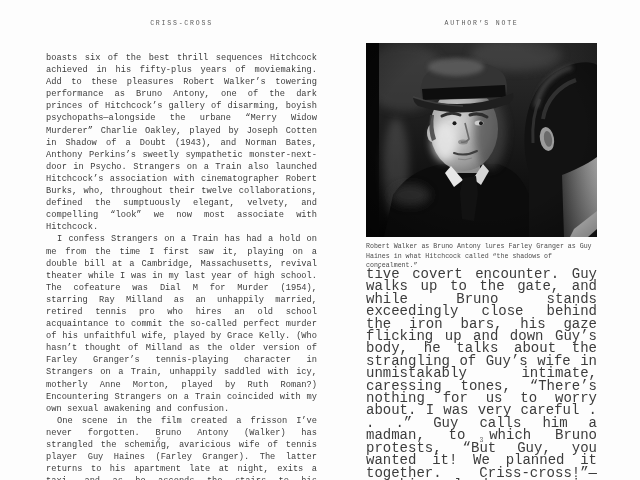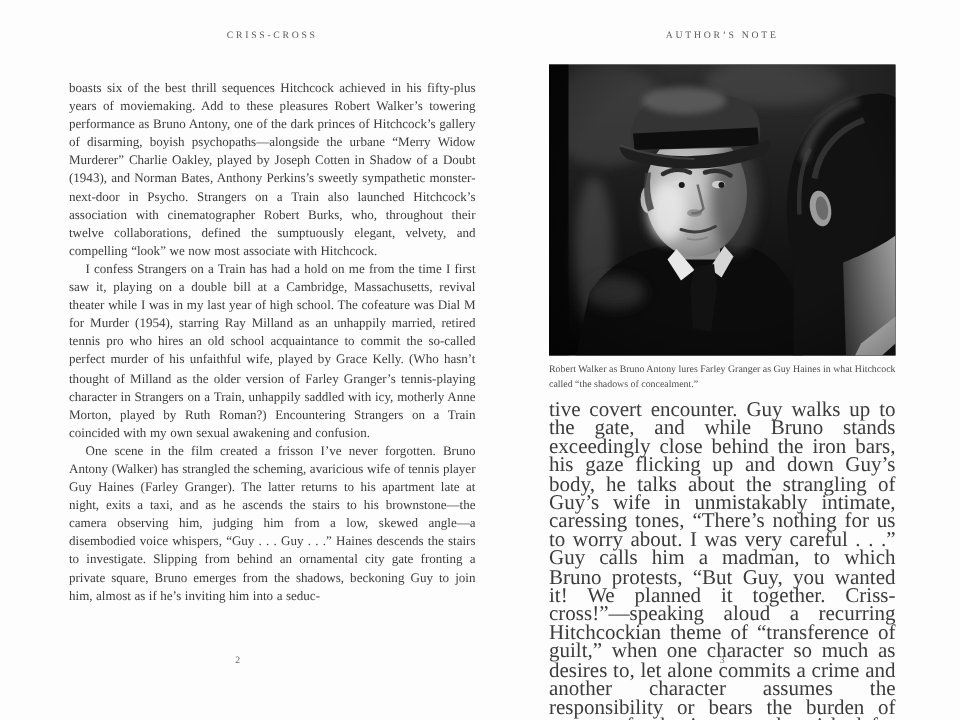--- a/index.html
+++ b/index.html
@@ -1,21 +1,21 @@
 <!DOCTYPE html>
 <html><head>
 <meta charset="utf-8">
 <style>
   html,body{margin:0;padding:0;background:#e9e9e9;}
   .spread{
     position:relative;
     width:640px;height:480px;
     background:#fdfdfd;
     overflow:hidden;
-    font-family:Liberation Serif, serif;
+    font-family:Liberation Mono, monospace;
     color:#3e3e3e;
   }
   .abs{position:absolute;}
   .running-header{
     top:20px;
     font-size:6.5px;
     letter-spacing:1.8px;
     color:#5a5a5a;
     text-align:center;
     text-transform:uppercase;

